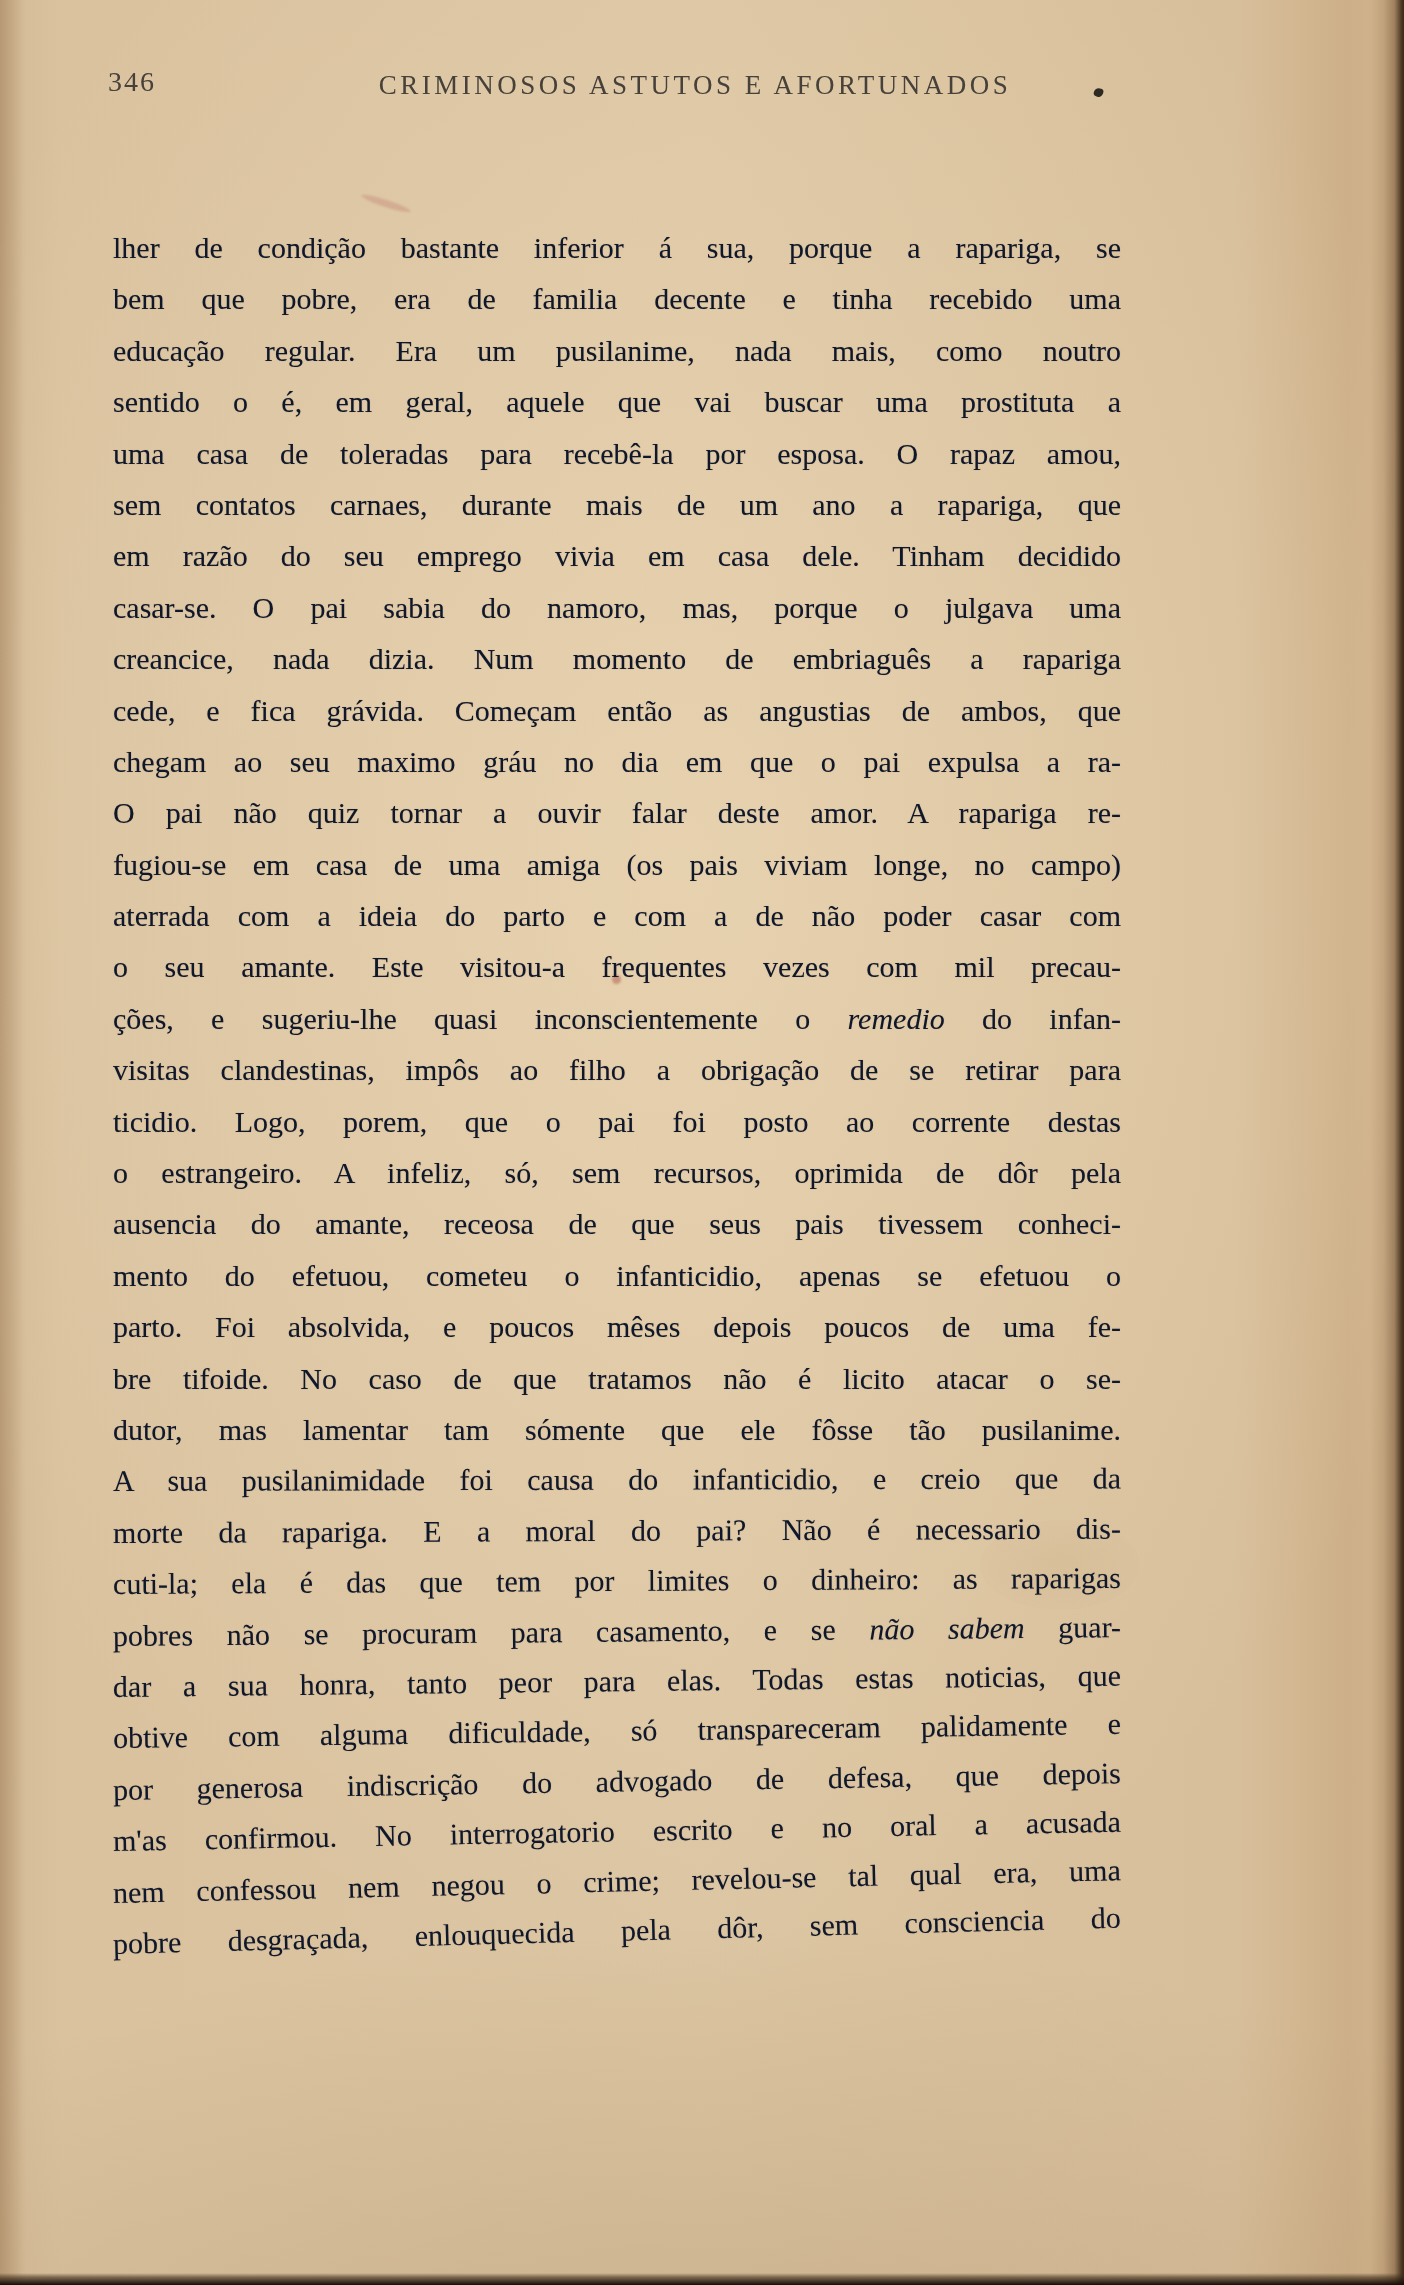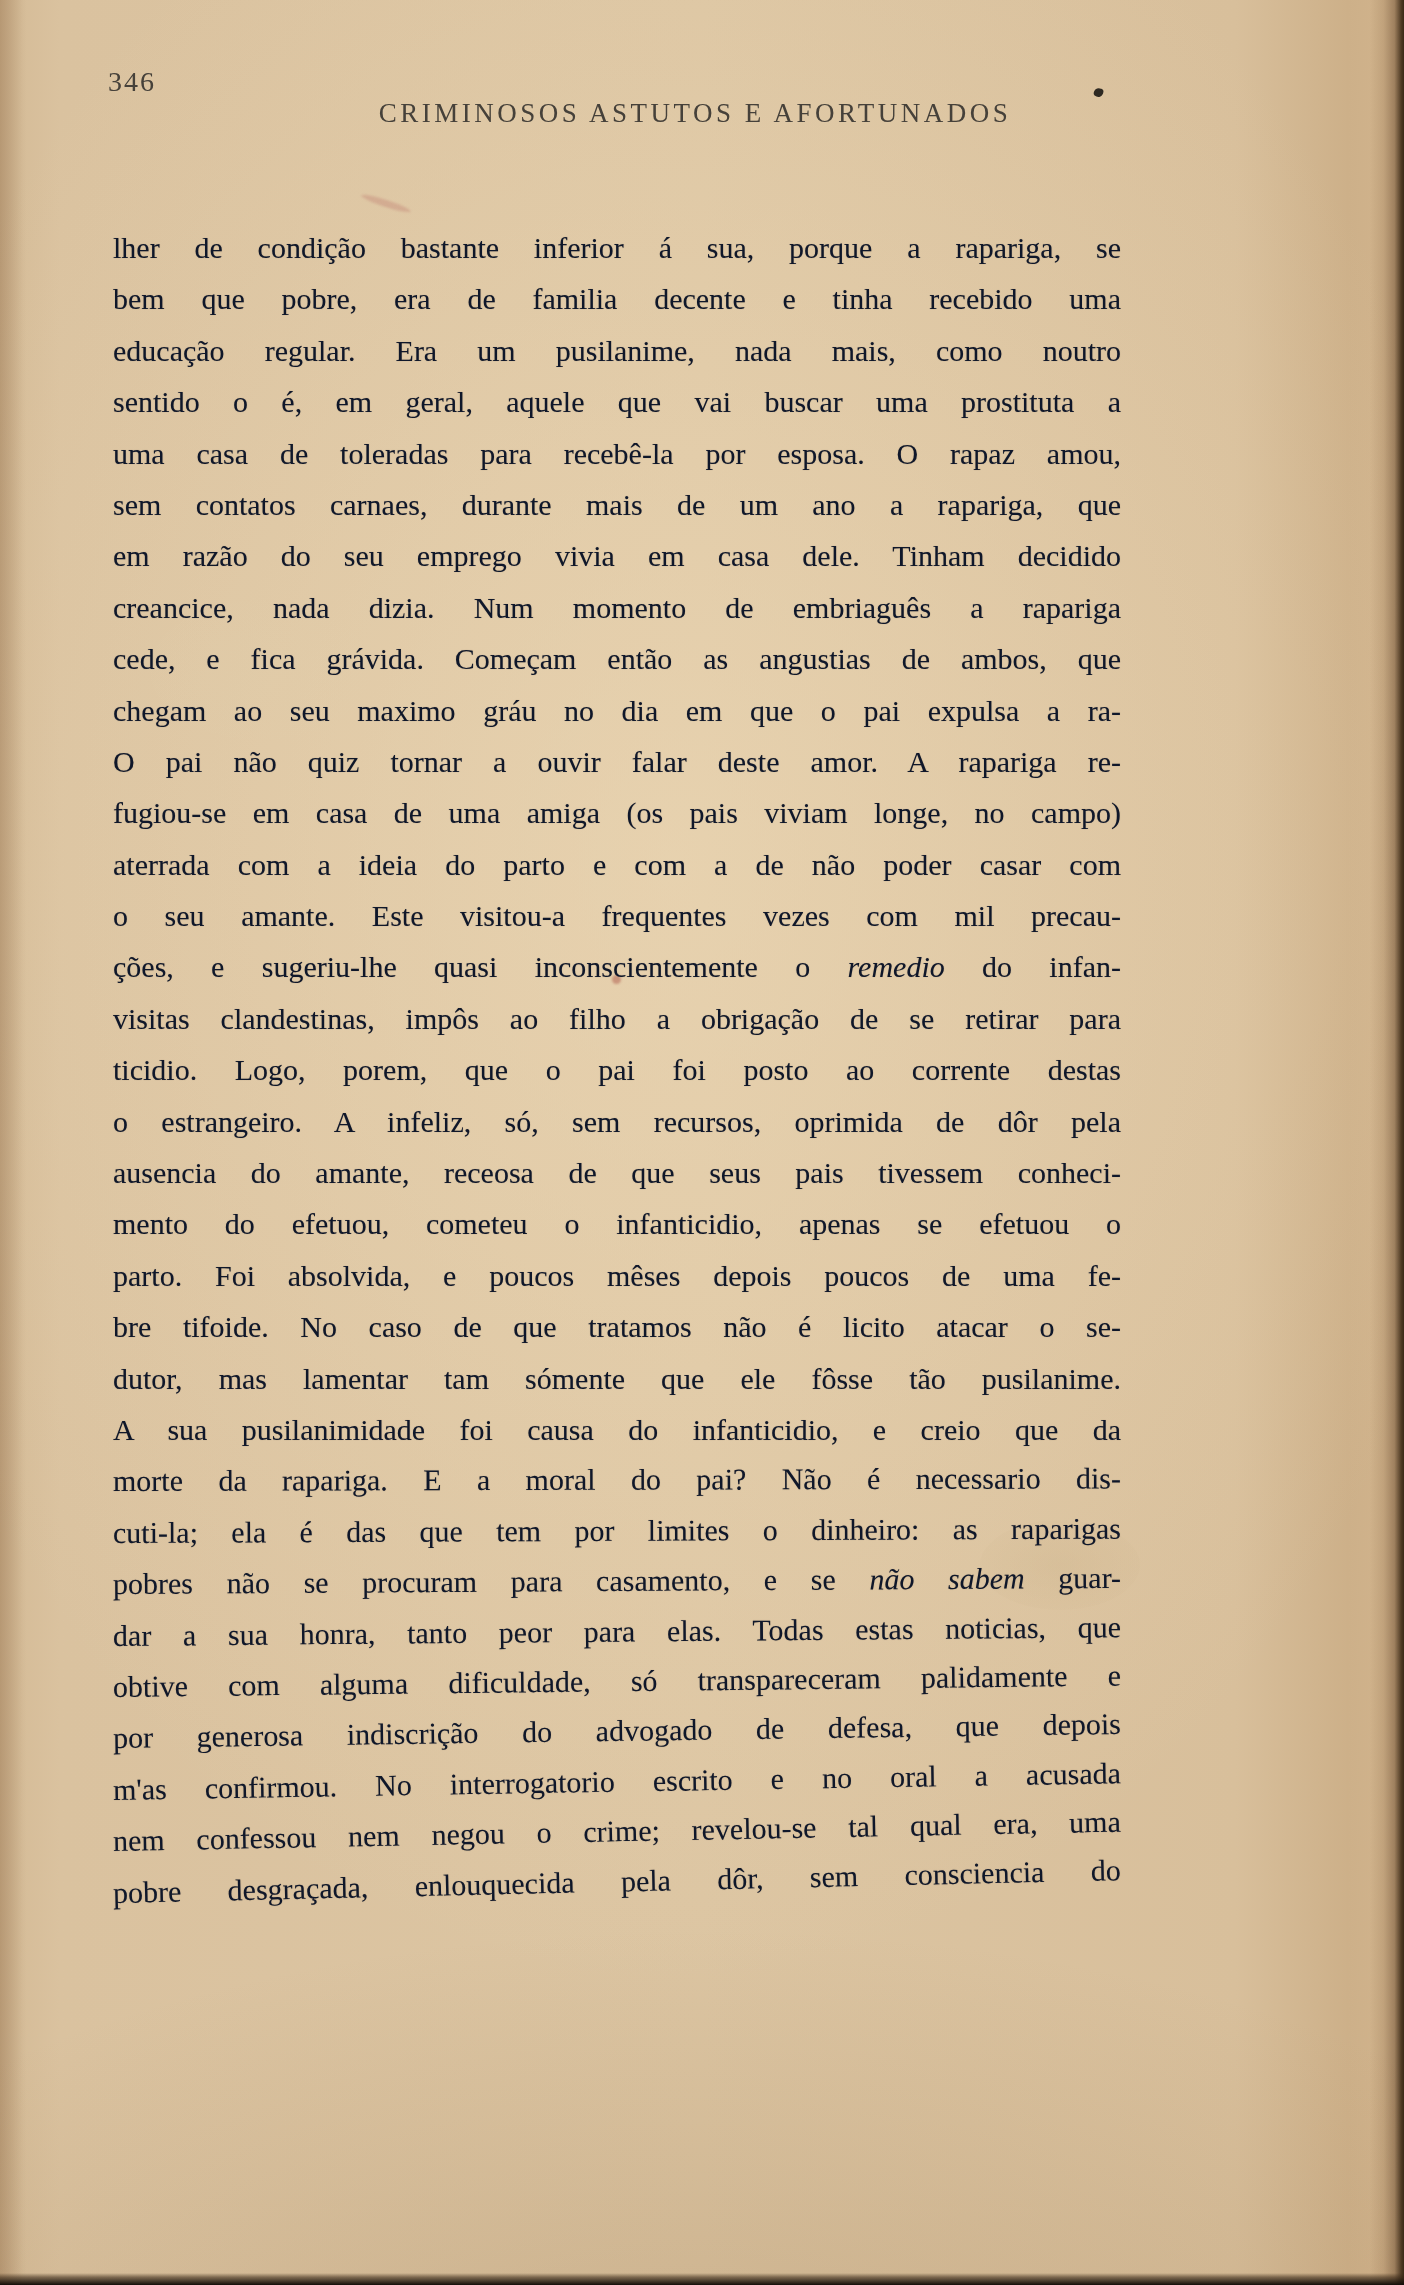--- a/index.html
+++ b/index.html
@@ -47,21 +47,20 @@
   
   .running-head { position: absolute; top: 62px; left: 0; width: 1404px; height: 48px; color: #46413a; }
   .page-number {
     position: absolute; left: 108px; top: 4px;
     font-size: 28px; letter-spacing: 2px;
   }
   .head-title {
     position: absolute; left: 330px; top: 8px; width: 730px;
     text-align: center; font-size: 27px; letter-spacing: 3.5px;
     white-space: nowrap;
-    margin-top: 28px;
   }
   .ink-blot {
     position: absolute; left: 1094px; top: 26px; width: 9px; height: 9px;
     background: #2e2922; border-radius: 60% 40% 55% 45%; transform: rotate(25deg);
   }
 
   
   .body-text {
     position: absolute; top: 222px; left: 113px; width: 1008px;
     color: #0f172a; font-size: 30px;
@@ -103,20 +102,21 @@
   </div>
 
   <div class="body-text">
       <div class="text-line"><span>lher de condição bastante inferior á sua, porque a rapariga, se</span></div>
       <div class="text-line"><span>bem que pobre, era de familia decente e tinha recebido uma</span></div>
       <div class="text-line"><span>educação regular. Era um pusilanime, nada mais, como noutro</span></div>
       <div class="text-line"><span>sentido o é, em geral, aquele que vai buscar uma prostituta a</span></div>
       <div class="text-line"><span>uma casa de toleradas para recebê-la por esposa. O rapaz amou,</span></div>
       <div class="text-line"><span>sem contatos carnaes, durante mais de um ano a rapariga, que</span></div>
       <div class="text-line"><span>em razão do seu emprego vivia em casa dele. Tinham decidido</span></div>
+      <div class="text-line"><span>casar-se. O pai sabia do namoro, mas, porque o julgava uma</span></div>
       <div class="text-line"><span>creancice, nada dizia. Num momento de embriaguês a rapariga</span></div>
       <div class="text-line"><span>cede, e fica grávida. Começam então as angustias de ambos, que</span></div>
       <div class="text-line"><span>chegam ao seu maximo gráu no dia em que o pai expulsa a ra-</span></div>
       <div class="text-line"><span>O pai não quiz tornar a ouvir falar deste amor. A rapariga re-</span></div>
       <div class="text-line"><span>fugiou-se em casa de uma amiga (os pais viviam longe, no campo)</span></div>
       <div class="text-line"><span>aterrada com a ideia do parto e com a de não poder casar com</span></div>
       <div class="text-line"><span>o seu amante. Este visitou-a frequentes vezes com mil precau-</span></div>
       <div class="text-line"><span>ções, e sugeriu-lhe quasi inconscientemente o </span><i>remedio</i><span> do infan-</span></div>
       <div class="text-line"><span>visitas clandestinas, impôs ao filho a obrigação de se retirar para</span></div>
       <div class="text-line"><span>ticidio. Logo, porem, que o pai foi posto ao corrente destas</span></div>

